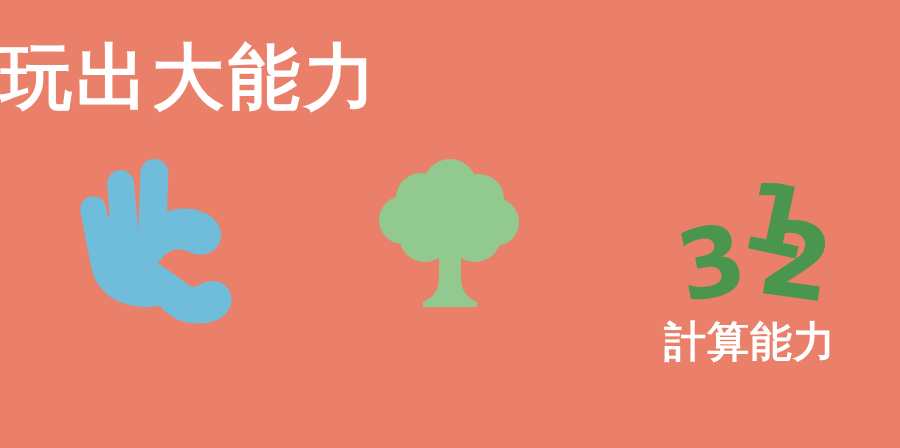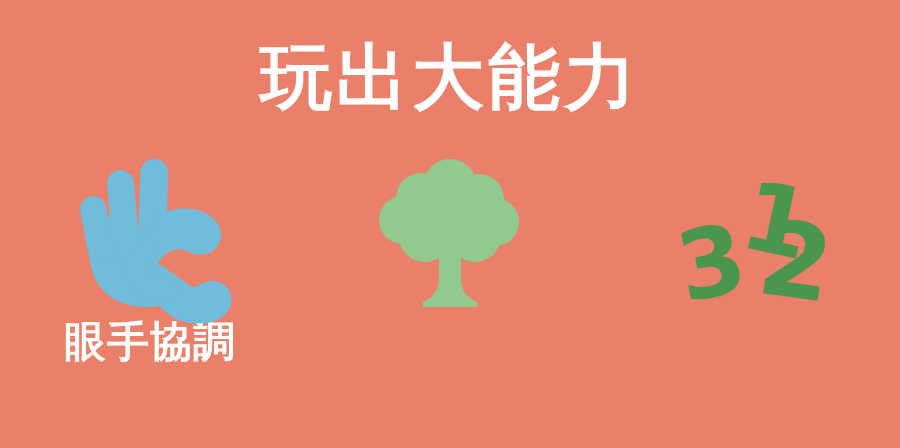--- a/index.html
+++ b/index.html
@@ -22,21 +22,21 @@
     box-sizing: border-box;
     overflow: hidden;
   }
 
   
   #banner-title {
     position: absolute;
     top: 34px;
     left: 0;
     width: 900px;
-    text-align: center;
+    text-align: left;
     color: #ffffff;
     font-size: 72px;
     line-height: 86px;
     font-weight: bold;
     letter-spacing: 4px;
     white-space: nowrap;
     font-family: "DejaVu Sans", "Liberation Sans", sans-serif;
   }
 
   
@@ -128,21 +128,20 @@
                      C70 90 60 104 61 120
                      C62 138 77 150 95 150
                      C102 150 109 148 114 144
                      L100 126
                      C97 128 94 129 91 128
                      C85 127 81 121 82 115
                      C83 109 88 104 94 104 Z"></path>
           </g>
         </svg>
       </div>
-      <div class="feature-label">眼手協調</div>
     </div>
 
     <div class="feature">
       <div class="feature-icon">
         <svg class="icon-svg" viewBox="0 0 170 160" xmlns="http://www.w3.org/2000/svg" aria-hidden="true">
           <g fill="#91c98e">
 
             <path d="M74 96
                      L74 128
                      C74 140 68 148 58 152
@@ -168,16 +167,17 @@
     <div class="feature">
       <div class="feature-icon">
         <svg class="icon-svg" viewBox="0 0 170 160" xmlns="http://www.w3.org/2000/svg" aria-hidden="true">
           <g fill="#4b964f" font-family="DejaVu Sans, Liberation Sans, sans-serif" font-weight="bold">
             <text x="72" y="96" font-size="96" transform="rotate(12 72 96)">1</text>
             <text x="90" y="142" font-size="104" transform="rotate(8 90 142)">2</text>
             <text x="20" y="152" font-size="96" transform="rotate(-11 20 152)">3</text>
           </g>
         </svg>
       </div>
+      <div class="feature-label">計算能力</div>
     </div>
 
   </div>
 </div>
 
 </body></html>

